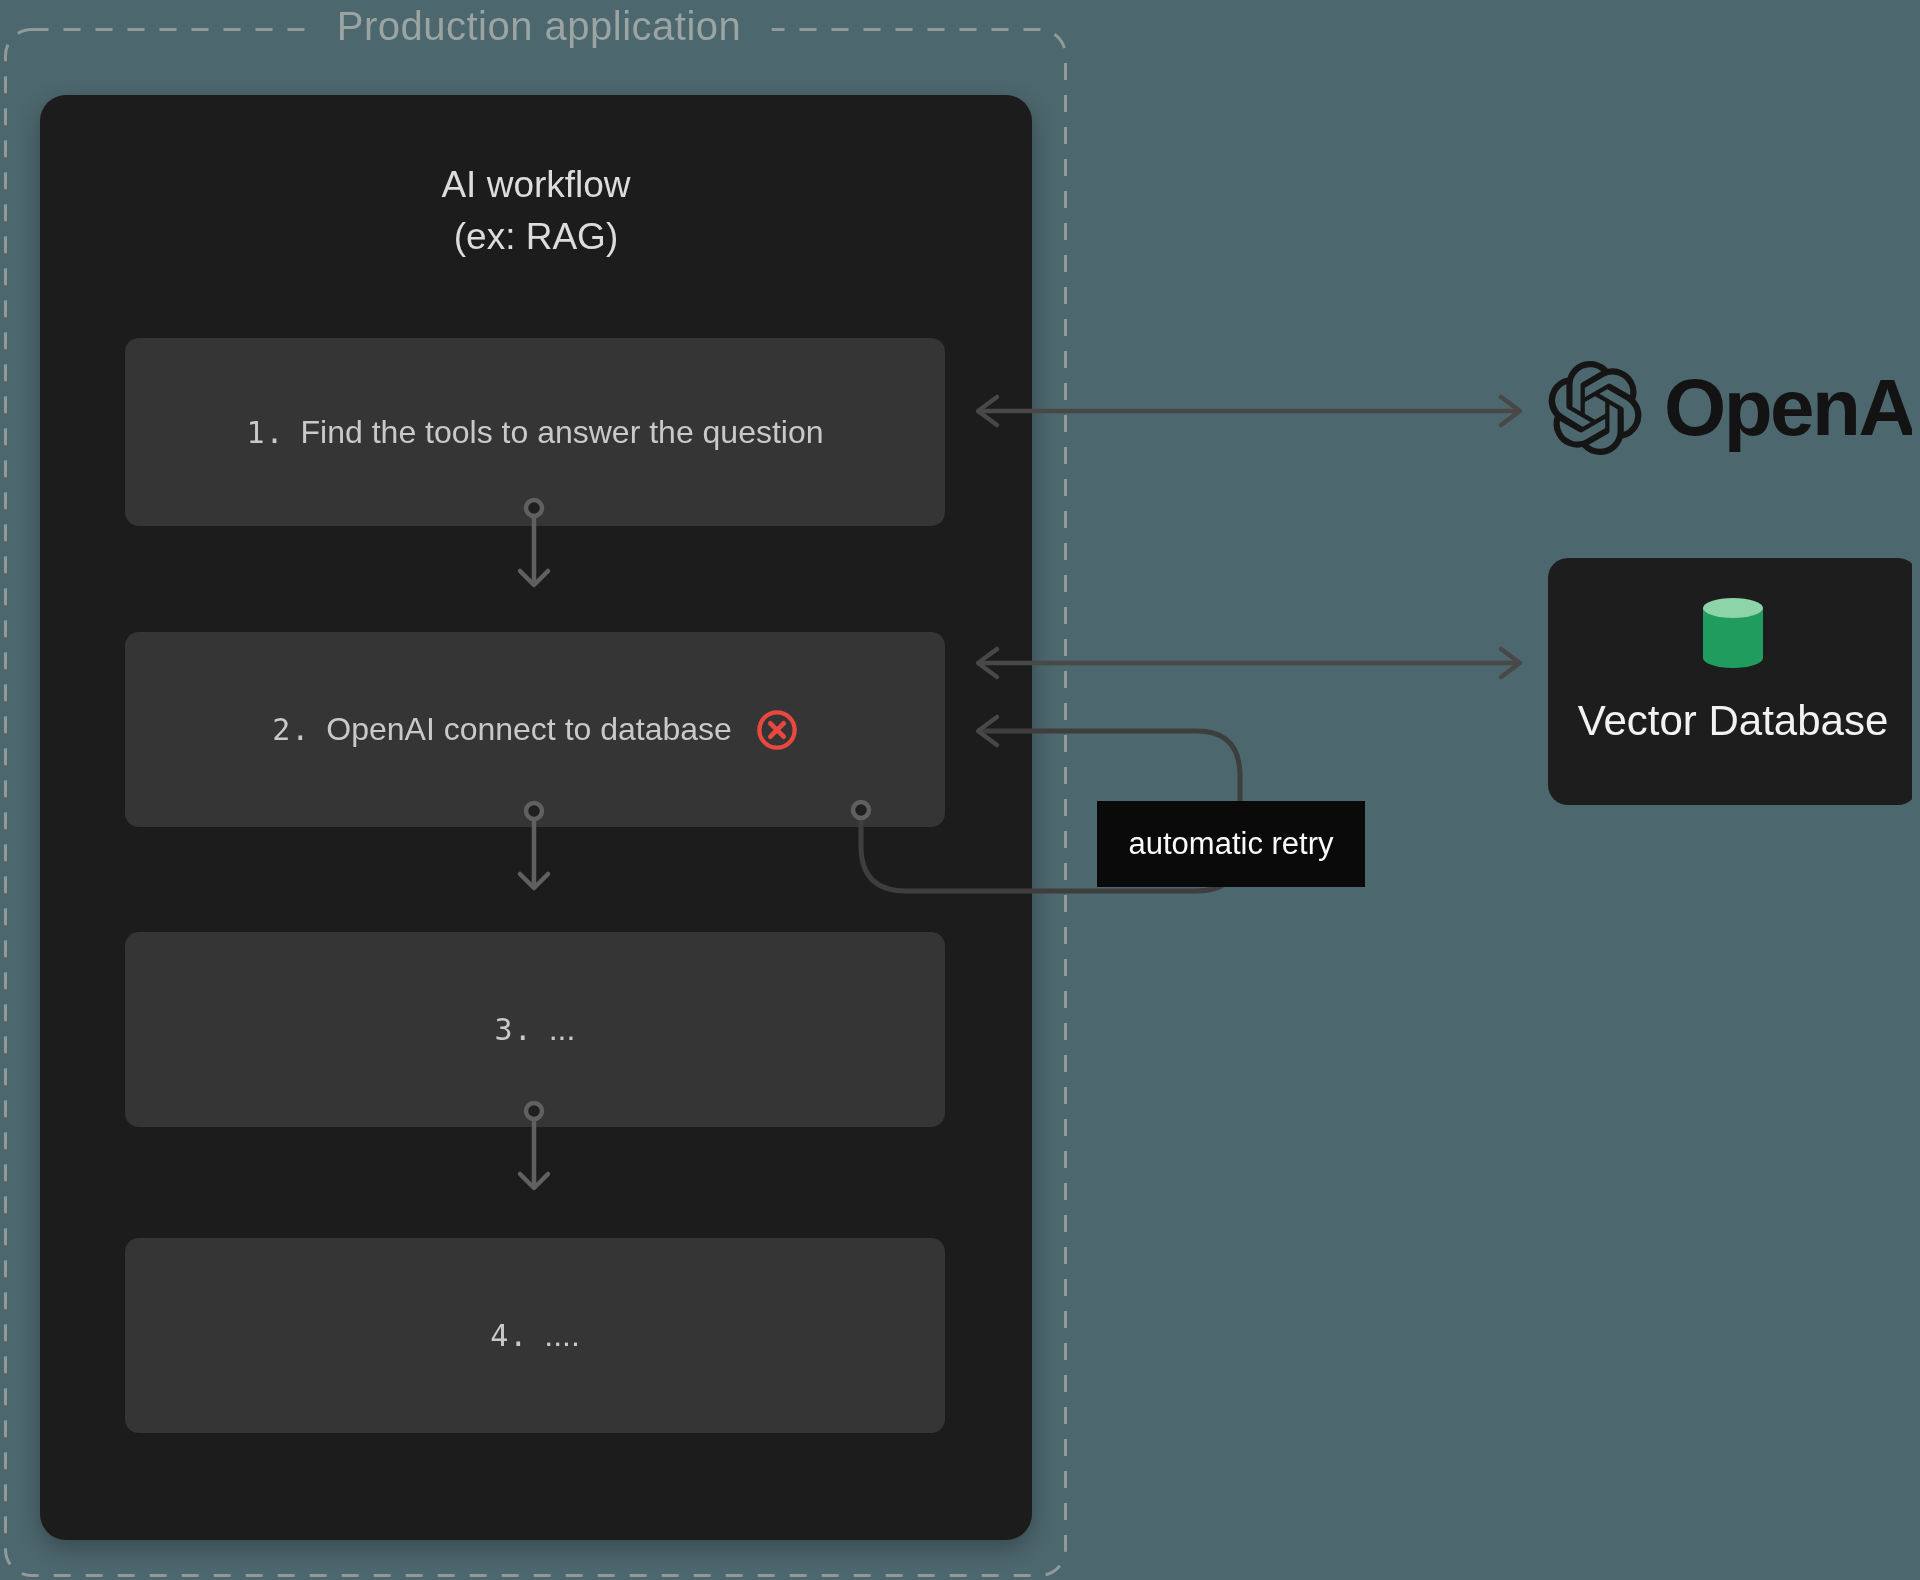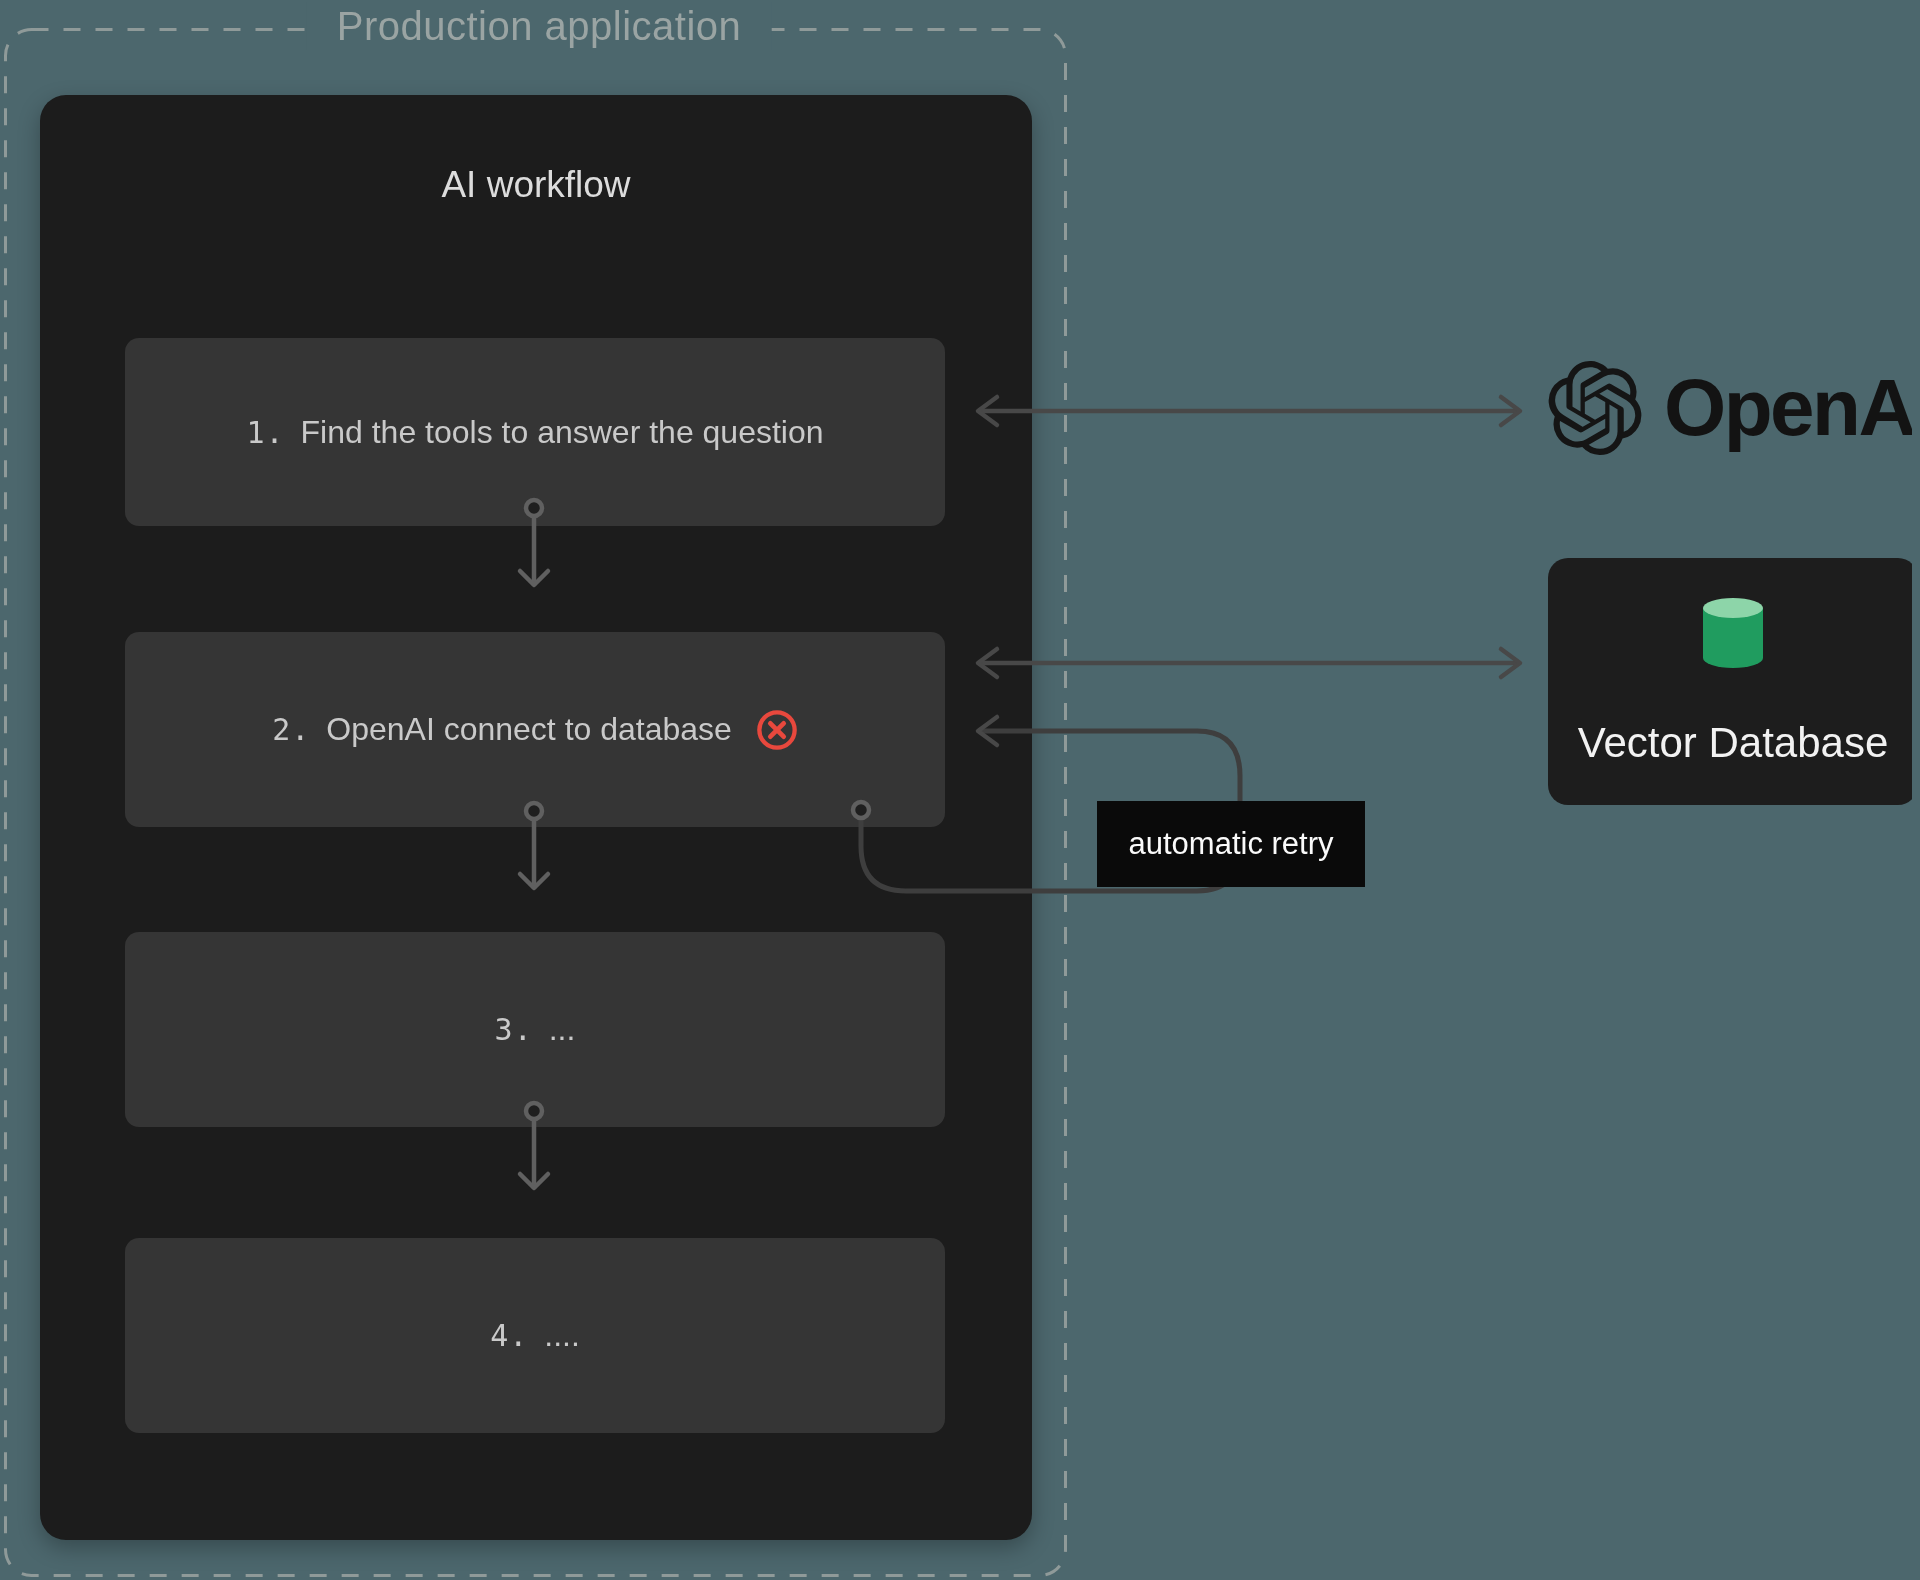--- a/index.html
+++ b/index.html
@@ -53,21 +53,21 @@
   }
   .openai .wordmark{
     color:#131313;font-size:80px;font-weight:700;letter-spacing:-2.5px;line-height:96px;
   }
 
   
   .vdb{
     position:absolute;left:1548px;top:558px;width:370px;height:247px;
     background:#1d1d1d;border-radius:20px;z-index:2;
     display:flex;flex-direction:column;align-items:center;
-    padding-top:38px;box-sizing:border-box;gap:47px;
+    padding-top:38px;box-sizing:border-box;gap:25px;
   }
   .vdb .vdb-label{color:#f2f2f2;font-size:42px;font-weight:500;white-space:nowrap;}
 
   .conn{fill:none;stroke:#606060;stroke-width:4.5;stroke-linecap:round;stroke-linejoin:round;}
   .conn-dot{fill:#1f1f1f;stroke:#606060;stroke-width:4.5;}
   .harrow{fill:none;stroke:#484848;stroke-width:4.5;stroke-linecap:round;stroke-linejoin:round;}
   .retrypath{fill:none;stroke:#3e3e3e;stroke-width:5;stroke-linecap:round;stroke-linejoin:round;}
 </style>
 </head>
 <body>
@@ -76,20 +76,21 @@
 
   <svg class="overlay" style="z-index:1;">
     <rect x="5.5" y="29.5" width="1060" height="1546" rx="26" fill="none" stroke="#8f9a99" stroke-width="3" stroke-dasharray="17 15"></rect>
   </svg>
 
   <div class="prod-label">Production application</div>
 
   <div class="ai-box">
     <div class="ai-title">
       <div>AI workflow</div>
+      <div>(ex: RAG)</div>
     </div>
 
     <div class="step s1">
       <span class="num">1.</span>
       <span class="lbl">Find the tools to answer the question</span>
     </div>
 
     <div class="step s2">
       <span class="num">2.</span>
       <span class="lbl">OpenAI connect to database</span>

